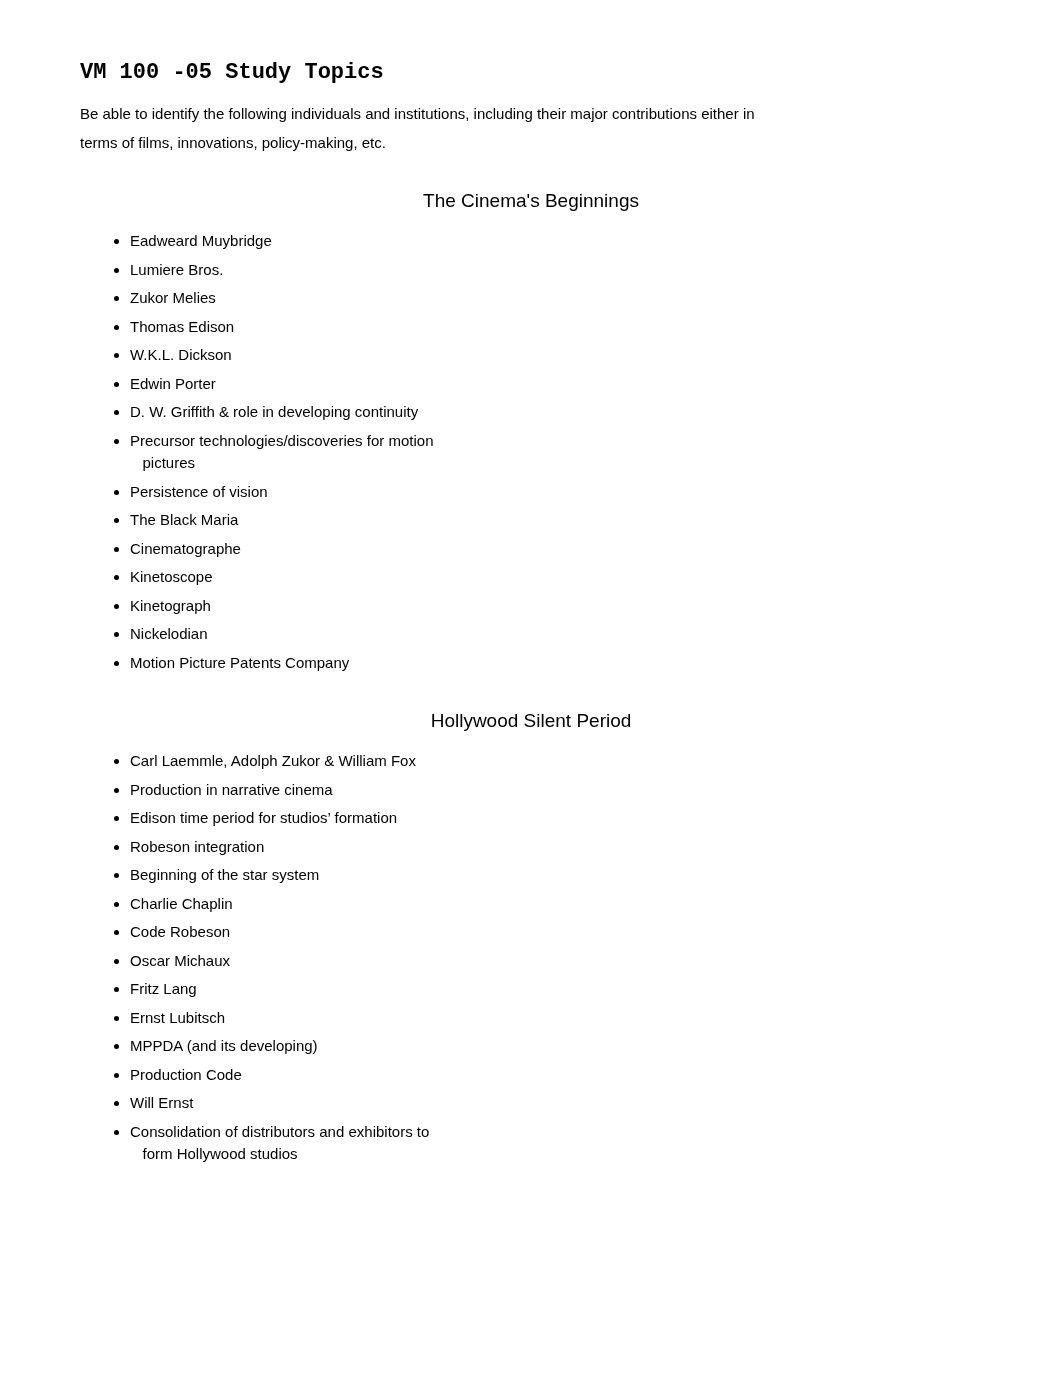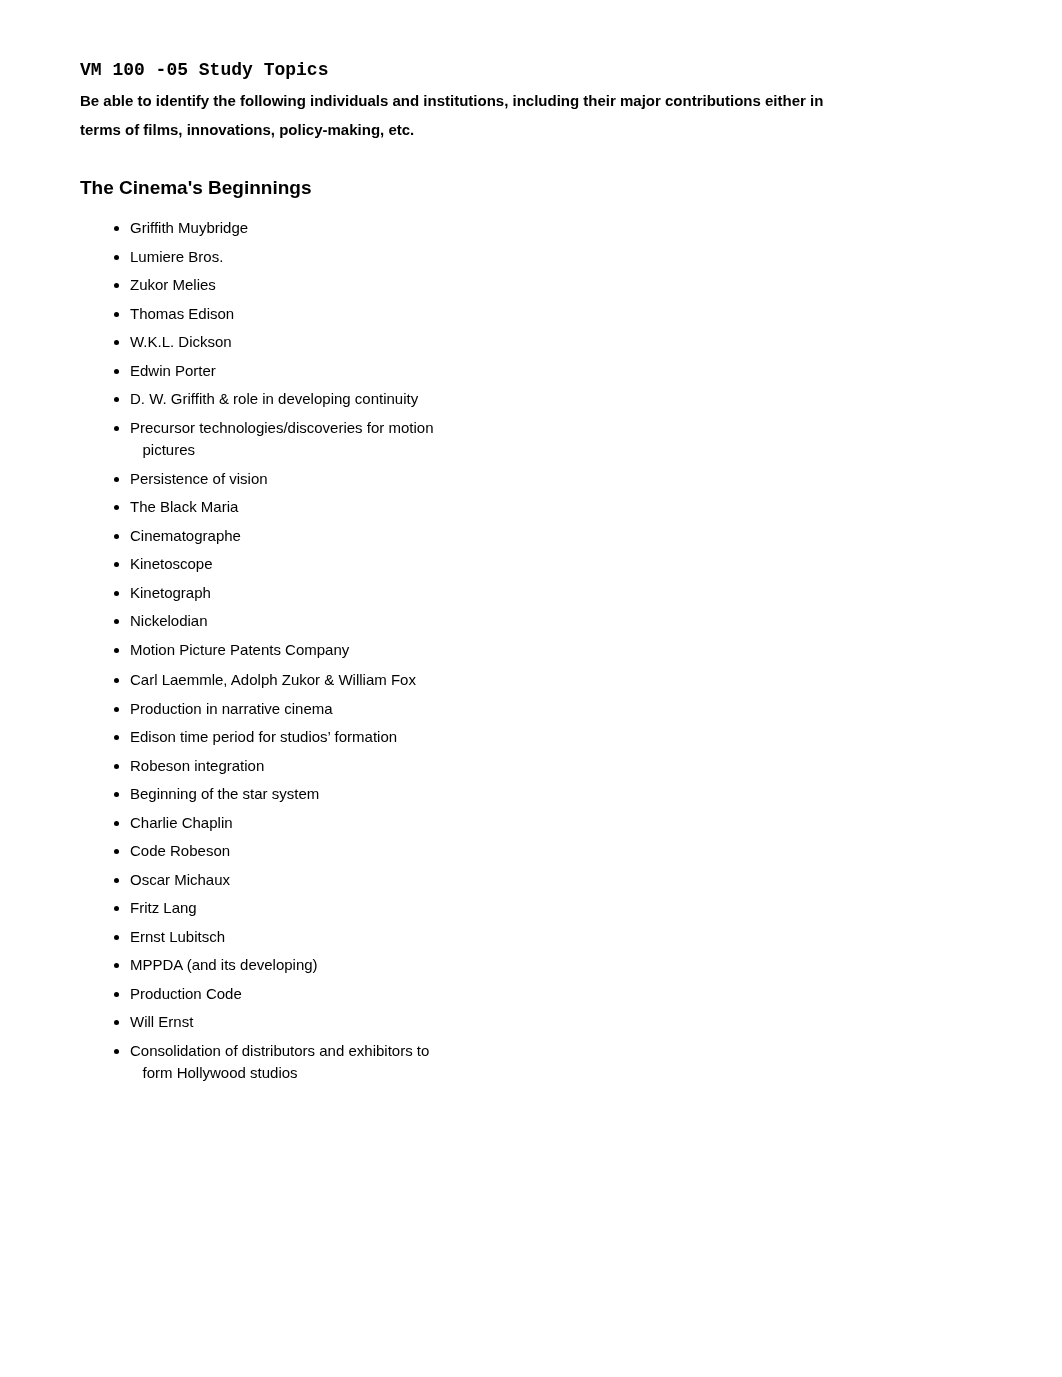--- a/index.html
+++ b/index.html
@@ -12,38 +12,39 @@
       background: #ffffff;
       font-family: Arial, Helvetica, sans-serif;
       font-size: 15px;
       color: #000000;
       padding: 60px 80px;
       max-width: 1062px;
       min-height: 1377px;
     }
 
     .page-title {
-      font-size: 18px;
+      font-size: 22px;
       font-weight: bold;
       font-family: 'Courier New', Courier, monospace;
-      margin-bottom: 10px;
+      margin-bottom: 18px;
     }
 
     .intro-text {
-      font-weight: bold;
+      font-weight: normal;
       font-size: 15px;
       line-height: 1.5;
       margin-bottom: 6px;
     }
 
     .section-heading {
       font-size: 19px;
-      font-weight: bold;
+      font-weight: normal;
       margin-top: 36px;
       margin-bottom: 18px;
+      text-align: center;
     }
 
     ul {
       list-style: disc;
       padding-left: 50px;
       margin-bottom: 8px;
     }
 
     ul li {
       margin-bottom: 6px;
@@ -55,39 +56,40 @@
 <body>
 
 <h1 class="page-title">VM 100 -05 Study Topics</h1>
 
 <p class="intro-text">Be able to identify the following individuals and institutions, including their major contributions either in</p>
 <p class="intro-text">terms of films, innovations, policy-making, etc.</p>
 
 <div>
   <h2 class="section-heading">The Cinema's Beginnings</h2>
   <ul>
-    <li>Griffith Muybridge</li>
+    <li>Eadweard Muybridge</li>
     <li>Lumiere Bros.</li>
     <li>Zukor Melies</li>
     <li>Thomas Edison</li>
     <li>W.K.L. Dickson</li>
     <li>Edwin Porter</li>
     <li>D. W. Griffith &amp; role in developing continuity</li>
     <li>Precursor technologies/discoveries for motion<br>&nbsp;&nbsp;&nbsp;pictures</li>
     <li>Persistence of vision</li>
     <li>The Black Maria</li>
     <li>Cinematographe</li>
     <li>Kinetoscope</li>
     <li>Kinetograph</li>
     <li>Nickelodian</li>
     <li>Motion Picture Patents Company</li>
   </ul>
 </div>
 
 <div>
+  <h2 class="section-heading">Hollywood Silent Period</h2>
   <ul>
     <li>Carl Laemmle, Adolph Zukor &amp; William Fox</li>
     <li>Production in narrative cinema</li>
     <li>Edison time period for studios’ formation</li>
     <li>Robeson integration</li>
     <li>Beginning of the star system</li>
     <li>Charlie Chaplin</li>
     <li>Code Robeson</li>
     <li>Oscar Michaux</li>
     <li>Fritz Lang</li>

